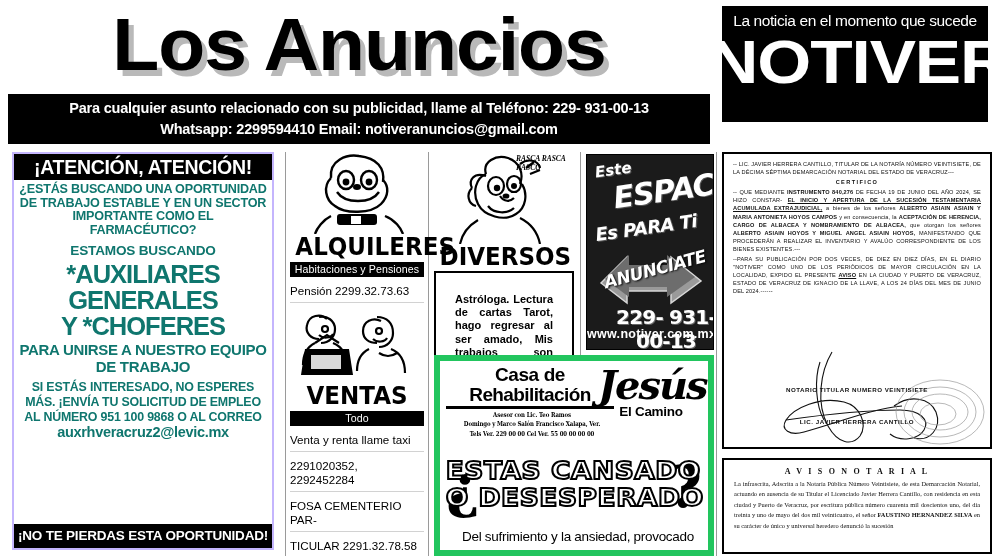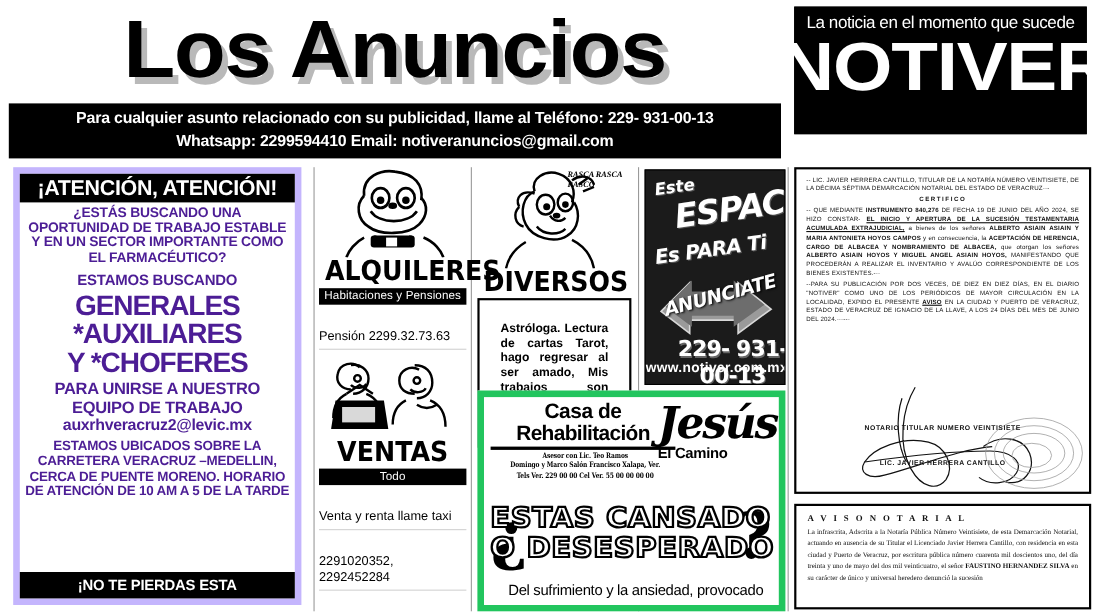--- a/index.html
+++ b/index.html
@@ -31,42 +31,42 @@
     transform:scaleX(1.12);transform-origin:center;}
   #brand-date{position:absolute;left:722px;top:126px;width:262px;text-align:center;color:#000;
     font-size:14.5px;font-weight:bold;letter-spacing:.1px;}
 
   
   .vrule{position:absolute;top:152px;width:1px;height:404px;background:#9a9a9a;}
 
   
   #col1{position:absolute;left:8px;top:152px;width:268px;height:400px;}
   #job-ad{position:absolute;left:4px;top:0;width:262px;height:398px;
-    border:6px solid #c4b5fd;background:#fff;box-sizing:border-box;}
+    border:2px solid #c4b5fd;background:#fff;box-sizing:border-box;}
   #job-head{height:26px;background:#000;color:#fff;text-align:center;
     font-size:19.5px;font-weight:bold;line-height:26px;letter-spacing:-.3px;}
-  #job-body{padding:3px 5px 0 5px;text-align:center;color:#4c1d95;}
+  #job-body{padding:3px 5px 0 5px;text-align:center;color:#0f766e;}
   .j-q{font-size:12.6px;font-weight:bold;line-height:13.6px;letter-spacing:-.2px;}
   .j-sub{font-size:13.6px;font-weight:bold;line-height:20px;padding-top:4px;letter-spacing:-.2px;}
   .j-big{font-size:25.5px;font-weight:bold;line-height:25px;letter-spacing:-1px;padding-top:1px;}
   .j-mid{font-size:15px;font-weight:bold;line-height:16.5px;padding-top:3px;letter-spacing:-.3px;}
   .j-info{font-size:12.4px;font-weight:bold;line-height:14.6px;padding-top:5px;letter-spacing:-.2px;}
   .j-mail{font-size:14.5px;font-weight:bold;line-height:17px;letter-spacing:-.3px;}
   .j-loc{font-size:12.2px;font-weight:bold;line-height:13.6px;padding-top:3px;letter-spacing:-.2px;}
   #job-foot{position:absolute;left:0;bottom:0;width:100%;height:24px;background:#000;color:#fff;
     text-align:center;font-size:13.5px;font-weight:bold;line-height:24px;letter-spacing:-.2px;}
 
   
   #col2{position:absolute;left:290px;top:152px;width:134px;height:404px;}
   .cartoon{display:block;margin:0 auto;}
   .cat-title{text-align:center;font-size:25px;font-weight:bold;letter-spacing:0px;
     color:#000;line-height:25px;font-family:"DejaVu Sans",sans-serif;transform:scaleX(.92);}
   .blackbar{background:#000;color:#fff;text-align:center;font-size:10.6px;
     line-height:15px;height:15px;margin-top:3px;letter-spacing:.1px;}
-  .adline{font-size:11.6px;color:#000;line-height:14px;padding-top:22px;
+  .adline{font-size:11.6px;color:#000;line-height:14px;padding-top:7px;
     border-bottom:1px solid #d2d2d2;padding-bottom:4px;}
   .adline.j{text-align:justify;}
   .adline.nb{border-bottom:none;}
 
   
   #col3{position:absolute;left:434px;top:152px;width:140px;}
   #rasca{position:absolute;left:82px;top:2px;width:58px;font-size:7.5px;
     font-weight:bold;font-style:italic;line-height:9px;color:#000;
     font-family:"Liberation Serif",serif;}
   #astro-box{border:2px solid #000;padding:4px 3px 4px 3px;margin-top:2px;}
@@ -76,21 +76,21 @@
   
   #rehab{position:absolute;left:434px;top:355px;width:280px;height:201px;
     border:6px solid #22c55e;box-sizing:border-box;background:#fff;overflow:hidden;}
   #rehab-title{position:absolute;left:6px;top:4px;width:168px;text-align:center;color:#000;}
   #rehab-title .t1{font-size:19px;font-weight:bold;line-height:20px;letter-spacing:-.4px;}
   #rehab-title .t2{font-size:19px;font-weight:bold;line-height:20px;letter-spacing:-.6px;
     border-bottom:3px solid #000;padding-bottom:1px;}
   #rehab-fine{position:absolute;left:6px;top:50px;width:172px;text-align:center;color:#000;
     font-family:"DejaVu Serif",serif;font-weight:bold;font-size:5.4px;line-height:7.4px;
     transform:scaleY(1.25);transform-origin:top center;letter-spacing:-.1px;}
-  #jesus{position:absolute;right:4px;top:4px;width:106px;text-align:left;}
+  #jesus{position:absolute;right:4px;top:4px;width:106px;text-align:center;}
   #jesus .jw{font-family:"DejaVu Serif",serif;font-style:italic;font-weight:bold;
     font-size:40px;line-height:40px;color:#000;letter-spacing:-2px;}
   #jesus .jc{font-size:13.5px;font-weight:bold;line-height:14px;color:#000;letter-spacing:-.3px;}
   #cansado{position:absolute;left:14px;top:96px;width:276px;text-align:left;}
   #cansado .oline{
     font-size:25px;font-weight:bold;line-height:27px;letter-spacing:.5px;
     color:#fff;-webkit-text-stroke:2px #000;
     font-family:"DejaVu Sans",sans-serif;transform:scaleX(1.06);
   }
   .bracket{position:absolute;top:98px;font-size:58px;line-height:56px;color:#000;
@@ -126,21 +126,21 @@
   #doc1 .ctr{text-align:center;font-weight:bold;letter-spacing:1.4px;}
   #doc1 .u{text-decoration:underline;font-weight:bold;}
   #sig-area{position:absolute;left:0;top:196px;width:266px;height:98px;}
   #sig-l1{position:absolute;left:0;top:36px;width:266px;text-align:center;
     font-size:6.2px;font-weight:bold;letter-spacing:.5px;color:#111;}
   #sig-l2{position:absolute;left:0;top:68px;width:266px;text-align:center;
     font-size:6.2px;font-weight:bold;letter-spacing:.5px;color:#111;}
 
   #doc2{position:absolute;left:722px;top:458px;width:270px;height:96px;
     border:2px solid #000;box-sizing:border-box;background:#fff;padding:7px 10px;overflow:hidden;}
-  #doc2 .h{text-align:left;font-family:"Liberation Serif",serif;font-size:8px;
+  #doc2 .h{text-align:center;font-family:"Liberation Serif",serif;font-size:8px;
     font-weight:bold;letter-spacing:2.2px;color:#111;margin-bottom:3px;}
   #doc2 p{margin:0;font-size:6.4px;line-height:10.4px;color:#111;text-align:justify;
     font-family:"Liberation Serif",serif;}
   #doc2 p b{font-weight:bold;}
 </style>
 </head>
 <body>
 
 <div id="page">
 
@@ -162,26 +162,26 @@
   <div class="vrule" style="left:428px;"></div>
   <div class="vrule" style="left:580px;"></div>
   <div class="vrule" style="left:716px;"></div>
 
   <div id="col1">
     <div id="job-ad">
       <div id="job-head">¡ATENCIÓN, ATENCIÓN!</div>
       <div id="job-body">
         <div class="j-q">¿ESTÁS BUSCANDO UNA OPORTUNIDAD DE TRABAJO ESTABLE Y EN UN SECTOR IMPORTANTE COMO EL FARMACÉUTICO?</div>
         <div class="j-sub">ESTAMOS BUSCANDO</div>
+        <div class="j-big">*AUXILIARES</div>
         <div class="j-big">GENERALES</div>
-        <div class="j-big">*AUXILIARES</div>
         <div class="j-big">Y *CHOFERES</div>
         <div class="j-mid">PARA UNIRSE A NUESTRO EQUIPO DE TRABAJO</div>
+        <div class="j-info">SI ESTÁS INTERESADO, NO ESPERES MÁS. ¡ENVÍA TU SOLICITUD DE EMPLEO AL NÚMERO  951 100 9868 O AL CORREO</div>
         <div class="j-mail">auxrhveracruz2@levic.mx</div>
-        <div class="j-loc">ESTAMOS UBICADOS SOBRE LA CARRETERA VERACRUZ –MEDELLIN, CERCA DE PUENTE MORENO. HORARIO DE ATENCIÓN DE 10 AM A 5 DE LA TARDE</div>
       </div>
       <div id="job-foot">¡NO TE PIERDAS ESTA OPORTUNIDAD!</div>
     </div>
   </div>
 
   <div id="col2">
 
     <svg class="cartoon" width="112" height="82" viewBox="0 0 112 82">
       <g fill="none" stroke="#000" stroke-width="2.4">
         <path d="M30 26 C28 8 46 2 58 4 C76 6 84 16 82 30"></path>

